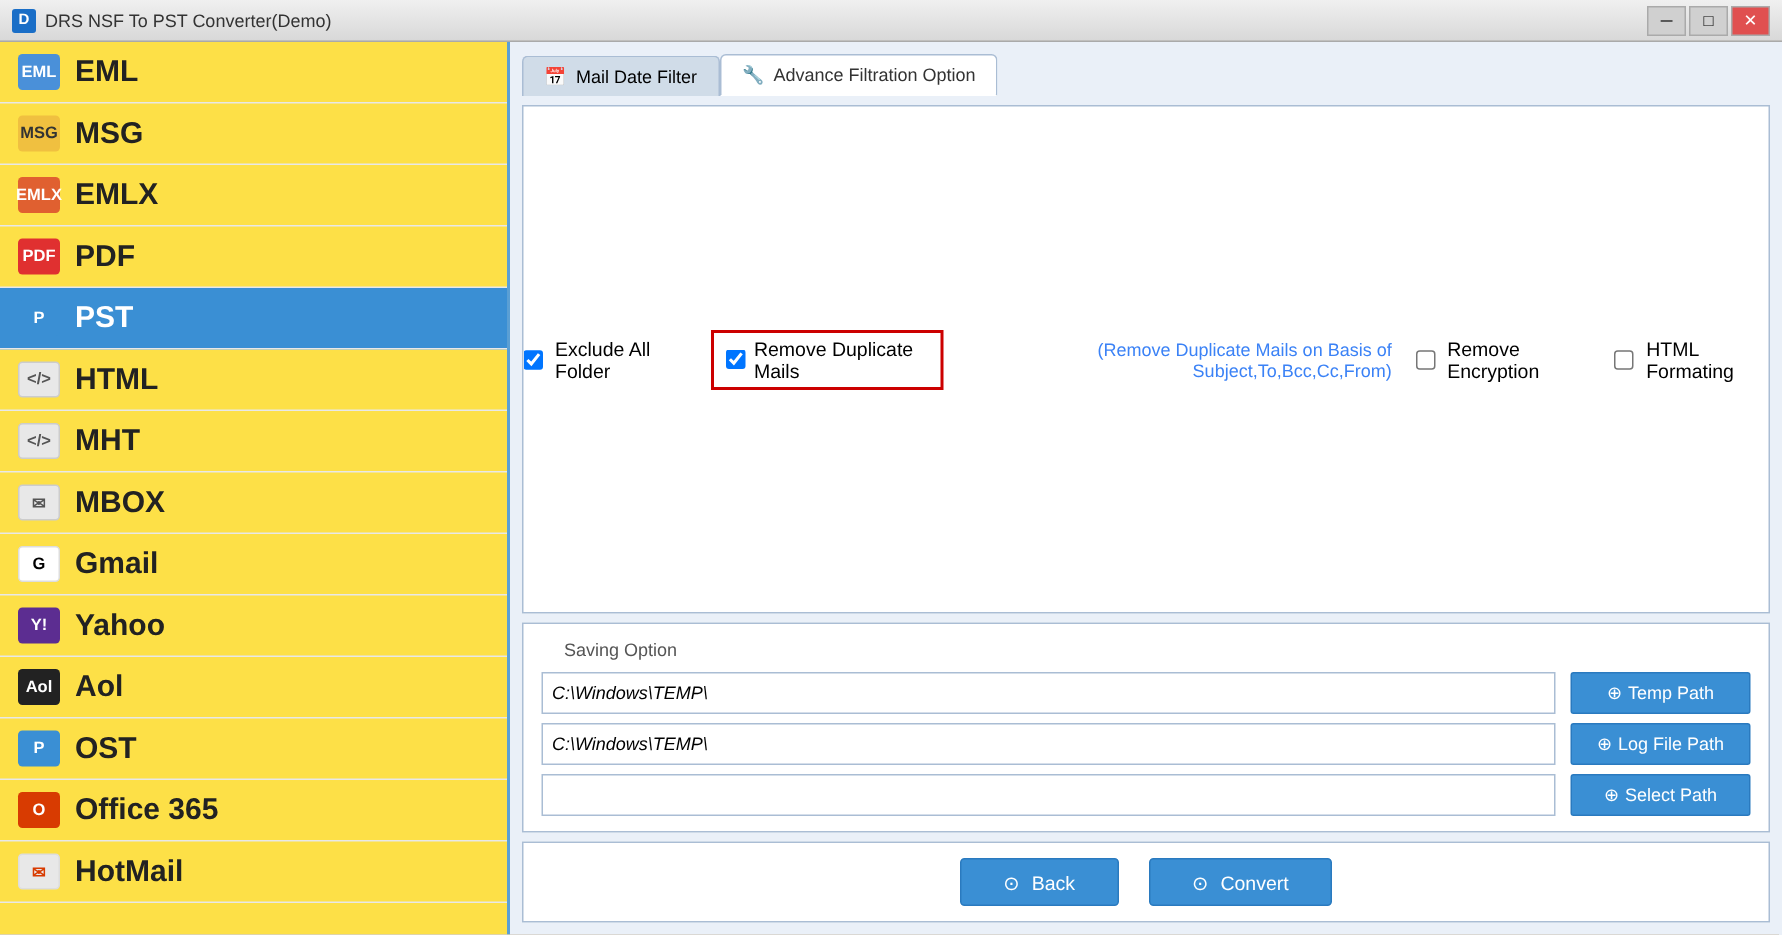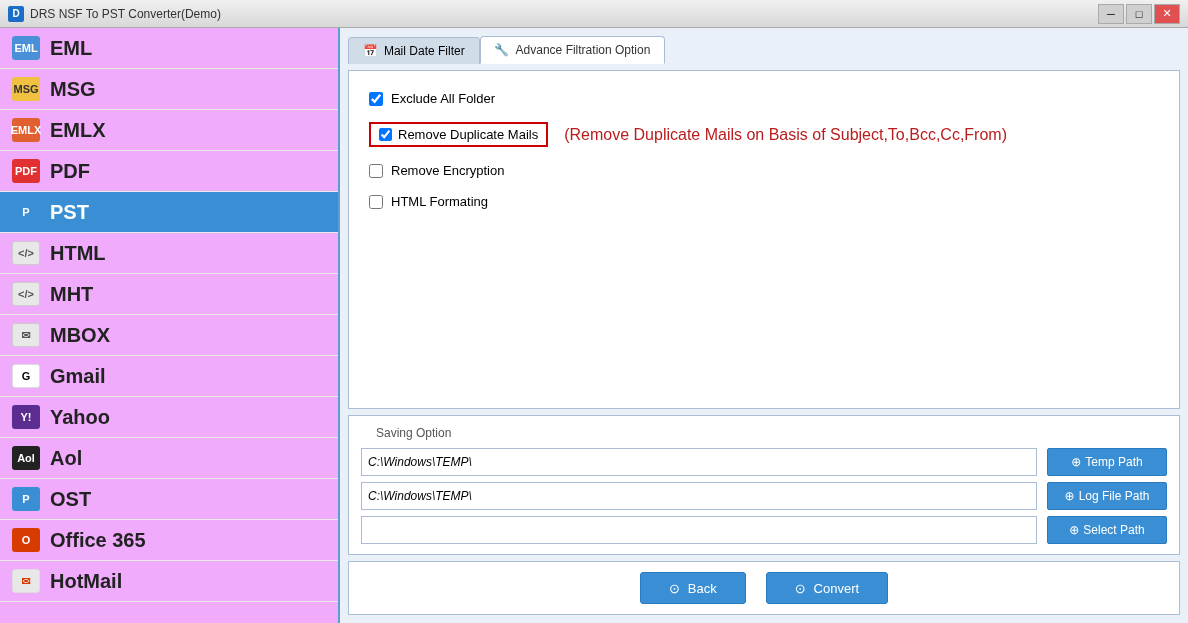--- a/index.html
+++ b/index.html
@@ -50,21 +50,21 @@
     .title-bar-btn.close { background: #e05050; color: white; }
 
     .app-body {
       display: flex;
       height: calc(623px - 28px);
     }
 
     
     .sidebar {
       width: 340px;
-      background: #f0abfc;
+      background: #fde047;
       border-right: 2px solid #5a9fd4;
       overflow-y: auto;
       flex-shrink: 0;
     }
     .sidebar-item {
       display: flex;
       align-items: center;
       padding: 8px 12px;
       cursor: pointer;
       border-bottom: 1px solid #e8e8e8;
@@ -140,37 +140,36 @@
       border-bottom: 1px solid white;
       z-index: 1;
       color: #333;
     }
 
     
     .filter-panel {
       background: white;
       border: 1px solid #aabdd4;
       flex: 1;
-      padding: 20px;
-      display: flex;
-      flex-direction: column;
+      display: flex;
       gap: 16px;
     }
 
     .checkbox-row {
       display: flex;
       align-items: center;
       gap: 8px;
     }
     .checkbox-row input[type="checkbox"] { width: 14px; height: 14px; }
     .checkbox-label { font-size: 13px; }
     .checkbox-note {
-      font-size: 16px;
-      color: #b91c1c;
+      font-size: 12px;
+      color: #3b82f6;
       margin-left: 8px;
+      text-align: right;
     }
 
     .duplicate-row {
       display: flex;
       align-items: center;
       gap: 8px;
     }
     .duplicate-box {
       border: 2px solid #cc0000;
       padding: 3px 8px;

